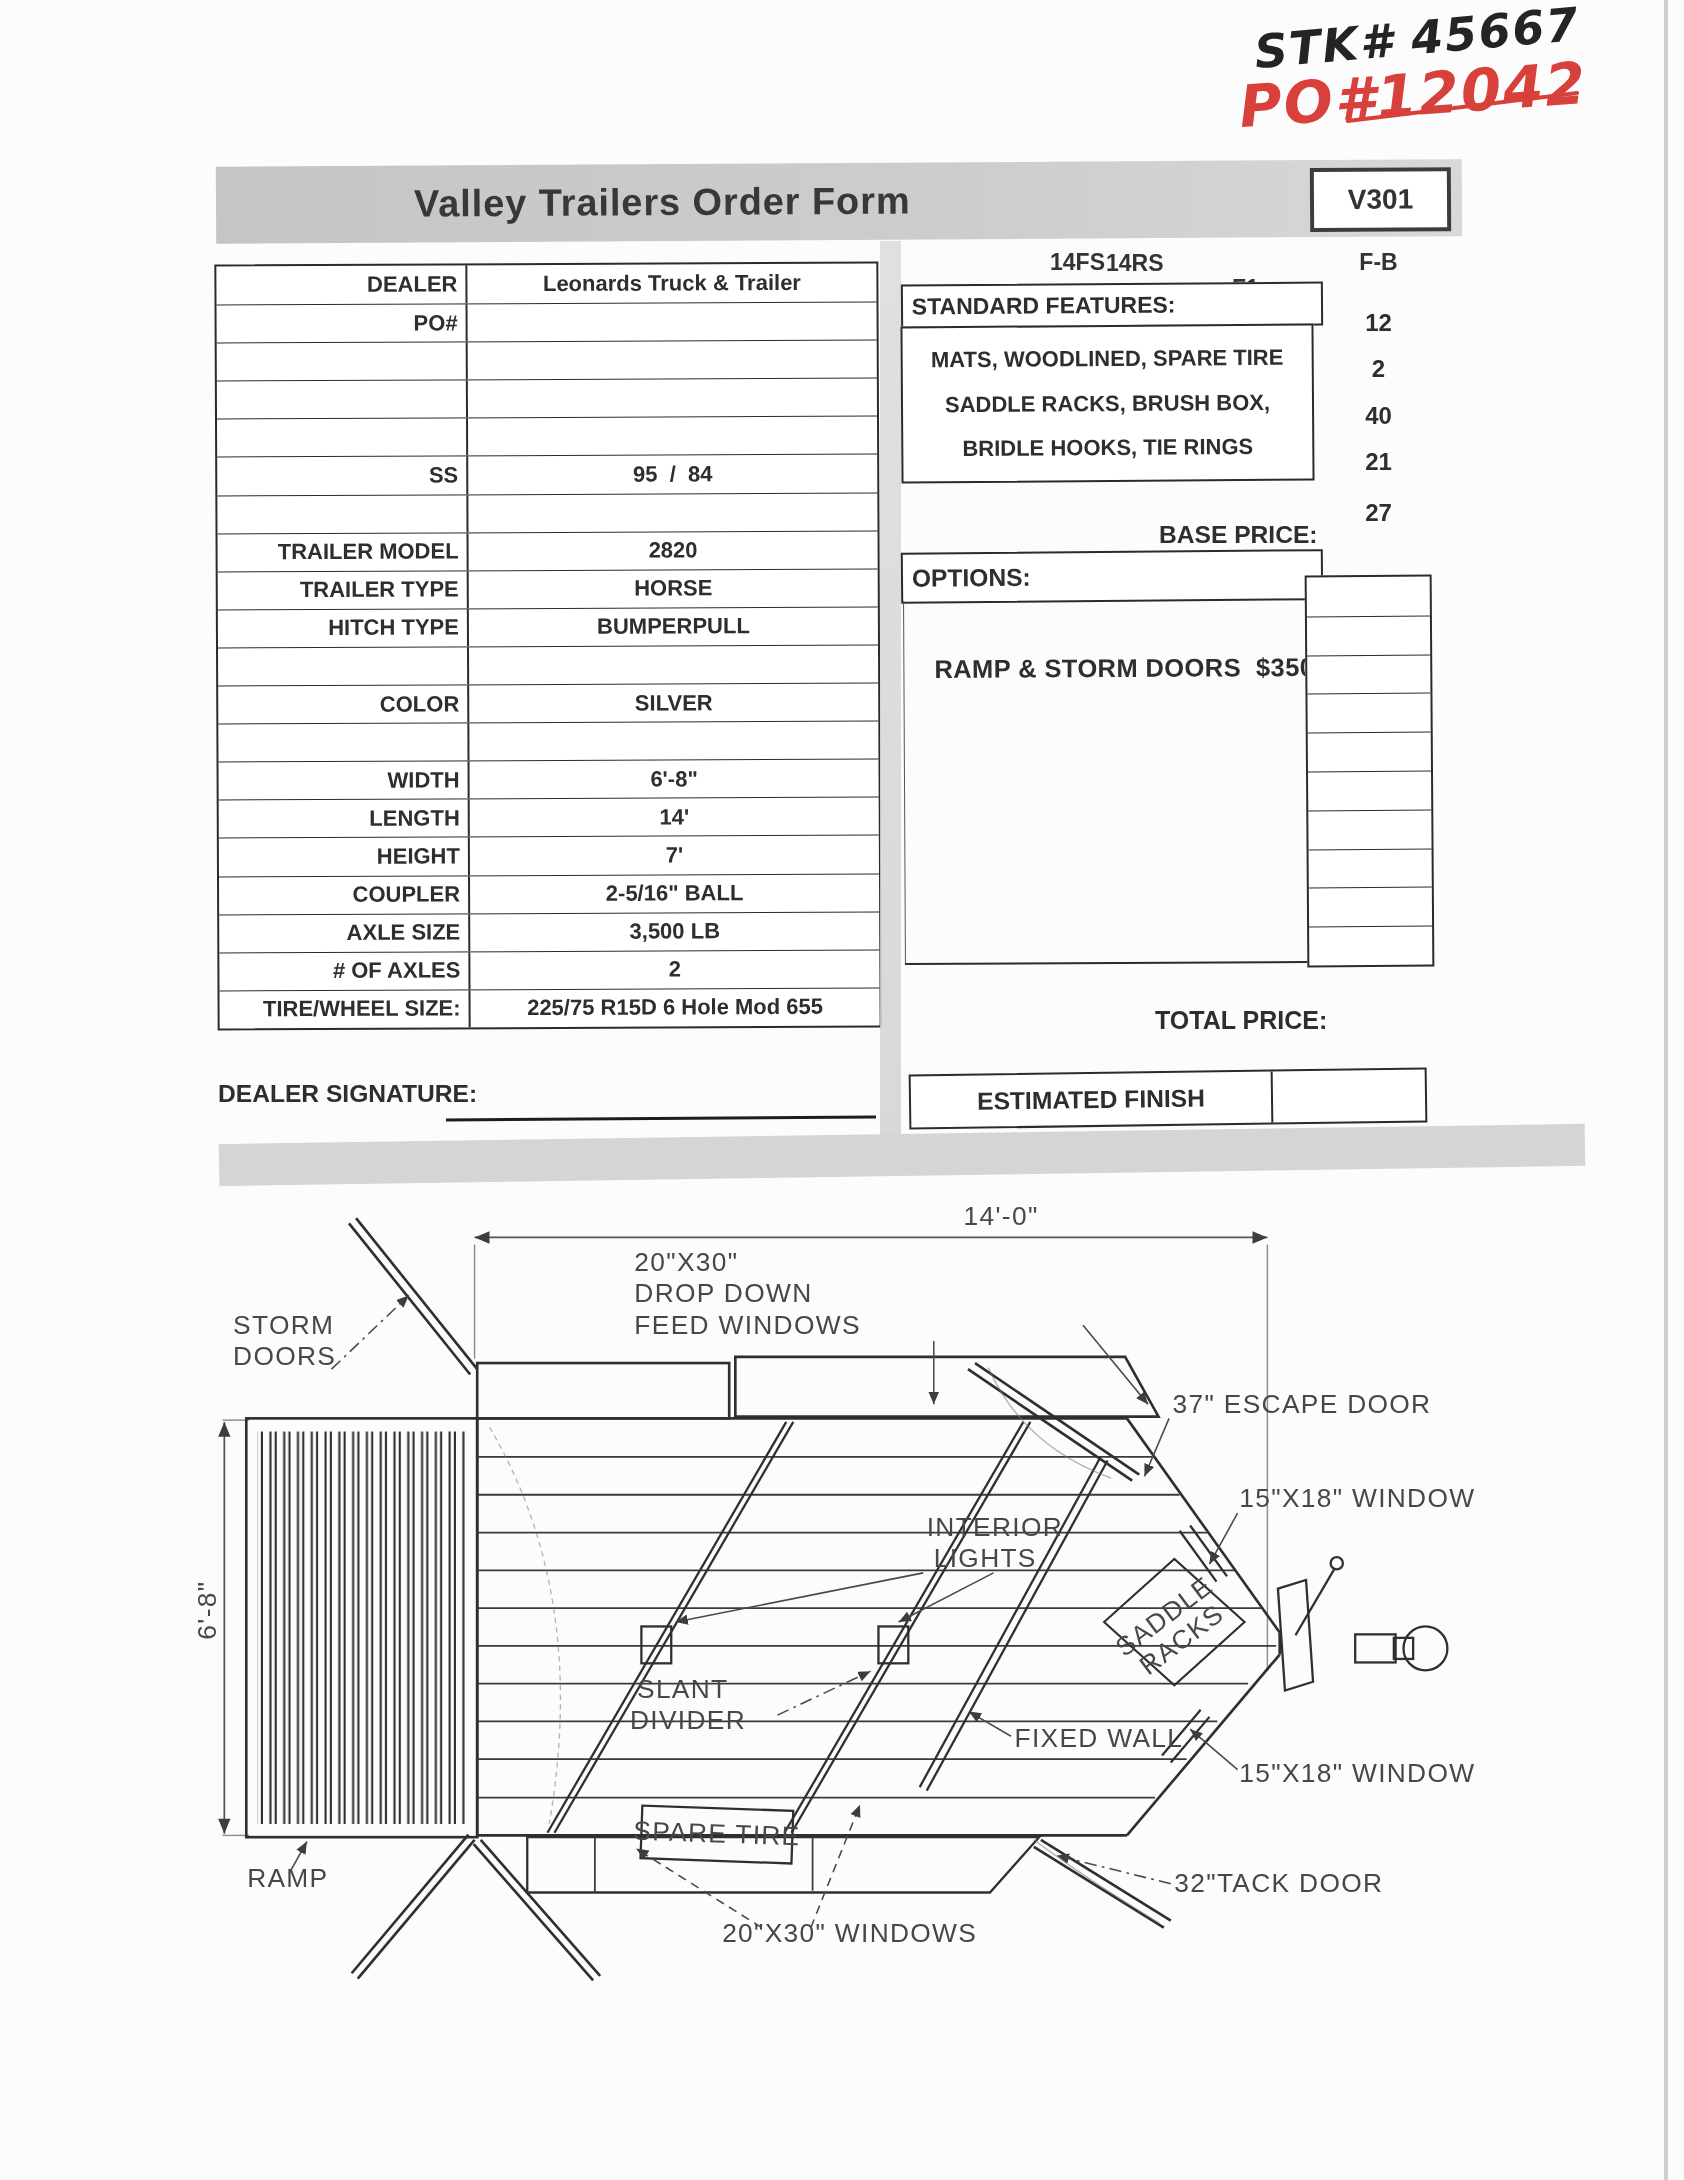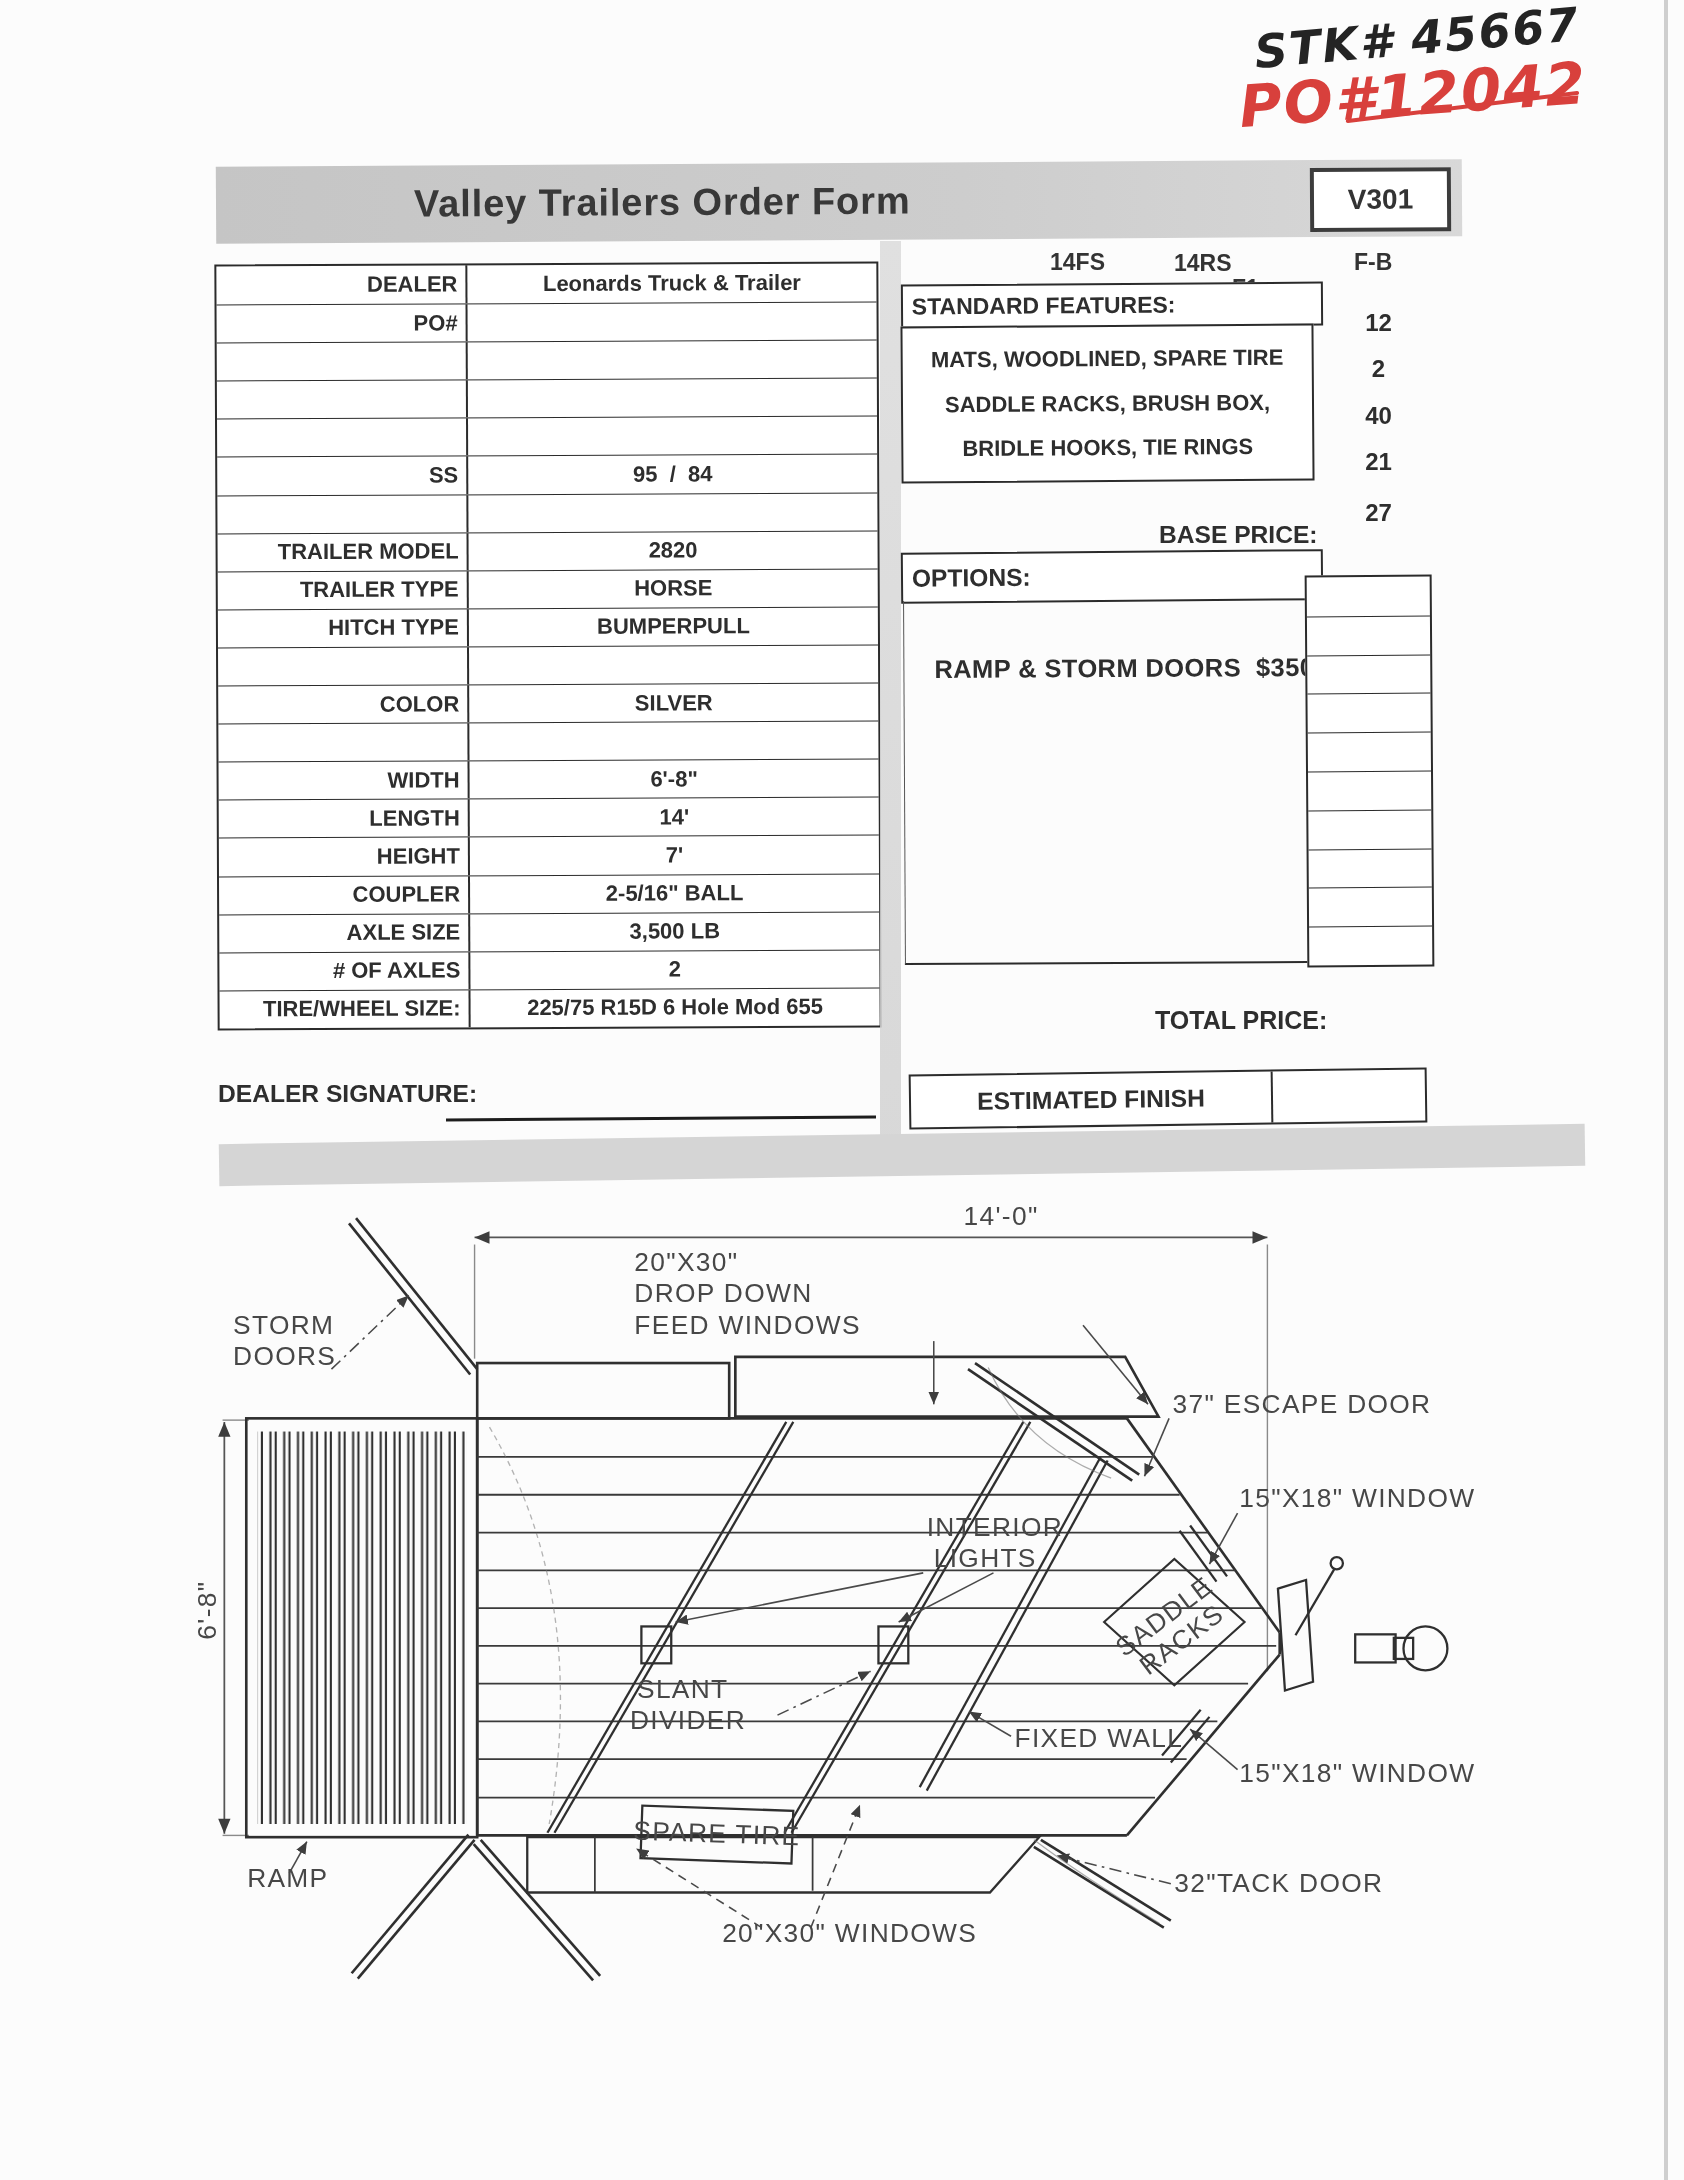--- a/index.html
+++ b/index.html
@@ -76,23 +76,23 @@
   <div class="abs" id="stk-note">STK# 45667</div>
   <div class="abs" id="po-note" style="color: rgb(216, 64, 60);">PO#12042</div>
   <div class="abs" id="po-flourish" style="background: rgb(216, 64, 60);"></div>
 
   <div class="abs" id="title-bar">
     <div id="form-title">Valley Trailers Order Form</div>
     <div id="form-code-box">V301</div>
   </div>
 
   <div class="abs code" style="left:1050px;top:249px;">14FS</div>
-  <div class="abs code" style="left:1174px;top:250px;">14RS</div>
+  <div class="abs code" style="left:1106px;top:250px;">14RS</div>
   <div class="abs code" style="left:1232px;top:251px;margin-top:24px;">F1</div>
-  <div class="abs code" style="left:1354px;top:249px;width:49px;text-align:left;">F-B</div>
+  <div class="abs code" style="left:1354px;top:249px;width:49px;text-align:center;">F-B</div>
 
   <div class="abs" id="spec-table">
     <div class="trow">
         <div class="tl">DEALER</div>
         <div class="tv">Leonards Truck &amp; Trailer</div>
       </div>
     <div class="trow">
         <div class="tl">PO#</div>
         <div class="tv"></div>
       </div>

